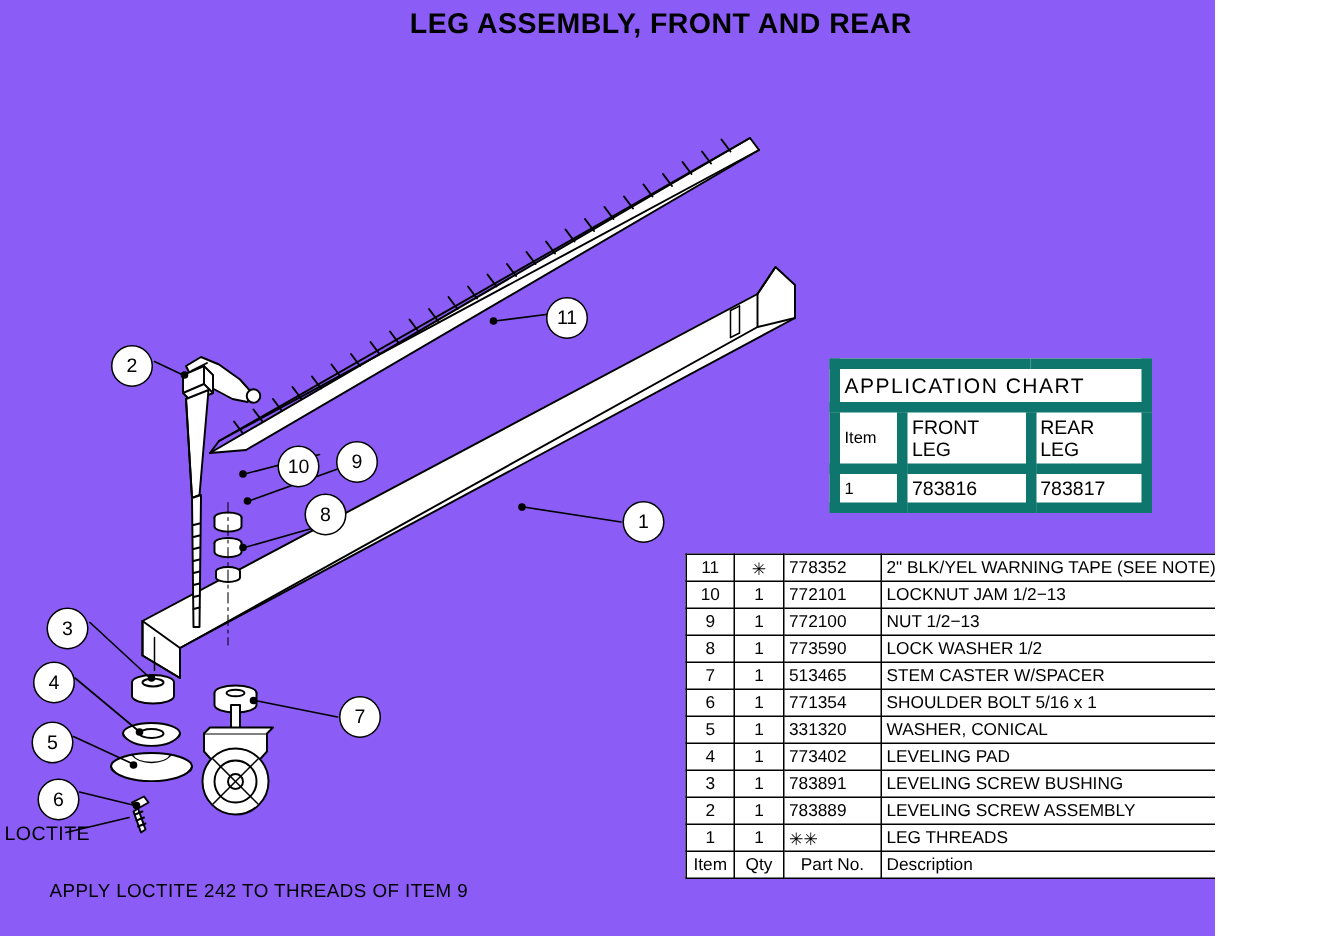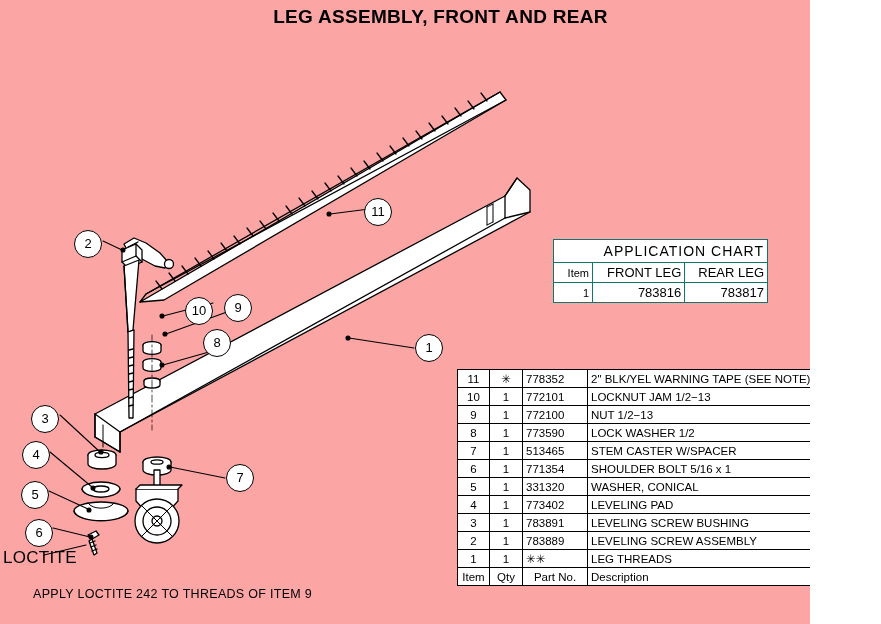--- a/index.html
+++ b/index.html
@@ -9,21 +9,21 @@
   }
   body {
     font-family: "Liberation Sans", sans-serif;
     color: #000000;
   }
   #page {
     position: relative;
     width: 810px;
     height: 624px;
     overflow: hidden;
-    background: #fca5a5;
+    background: #8b5cf6;
   }
   .title {
     position: absolute;
     top: 6px;
     left: 0;
     width: 881px;
     text-align: center;
     font-size: 19px;
     font-weight: bold;
     letter-spacing: 0.3px;
@@ -48,22 +48,22 @@
     position: absolute;
     left: 553px;
     top: 239px;
     width: 215px;
     border: 1.4px solid #000;
     border-collapse: collapse;
     font-size: 13px;
     background: #fff;
   }
   #app-chart td {
-    border: 1px solid #0f766e;
-    text-align: right;
+    border: 7px solid #0f766e;
+    text-align: left;
     padding: 2px 3px;
     font-family: "Liberation Sans", sans-serif;
   }
   #app-chart .hdr {
     font-size: 14px;
     letter-spacing: 1px;
     padding: 3px;
   }
   #app-chart .item-col { width: 32px; font-size: 11px; }
   .see-chart {
@@ -102,21 +102,21 @@
   .desc-flag {
     position: absolute;
     right: 4px;
     top: 0px;
   }
   
   .loctite-label {
     position: absolute;
     left: 3px;
     top: 548px;
-    font-size: 17px;
+    font-size: 13px;
     letter-spacing: 0.3px;
   }
   .apply-note {
     position: absolute;
     left: 33px;
     top: 587px;
     font-size: 12.5px;
     letter-spacing: 0.3px;
   }
   svg.art {

